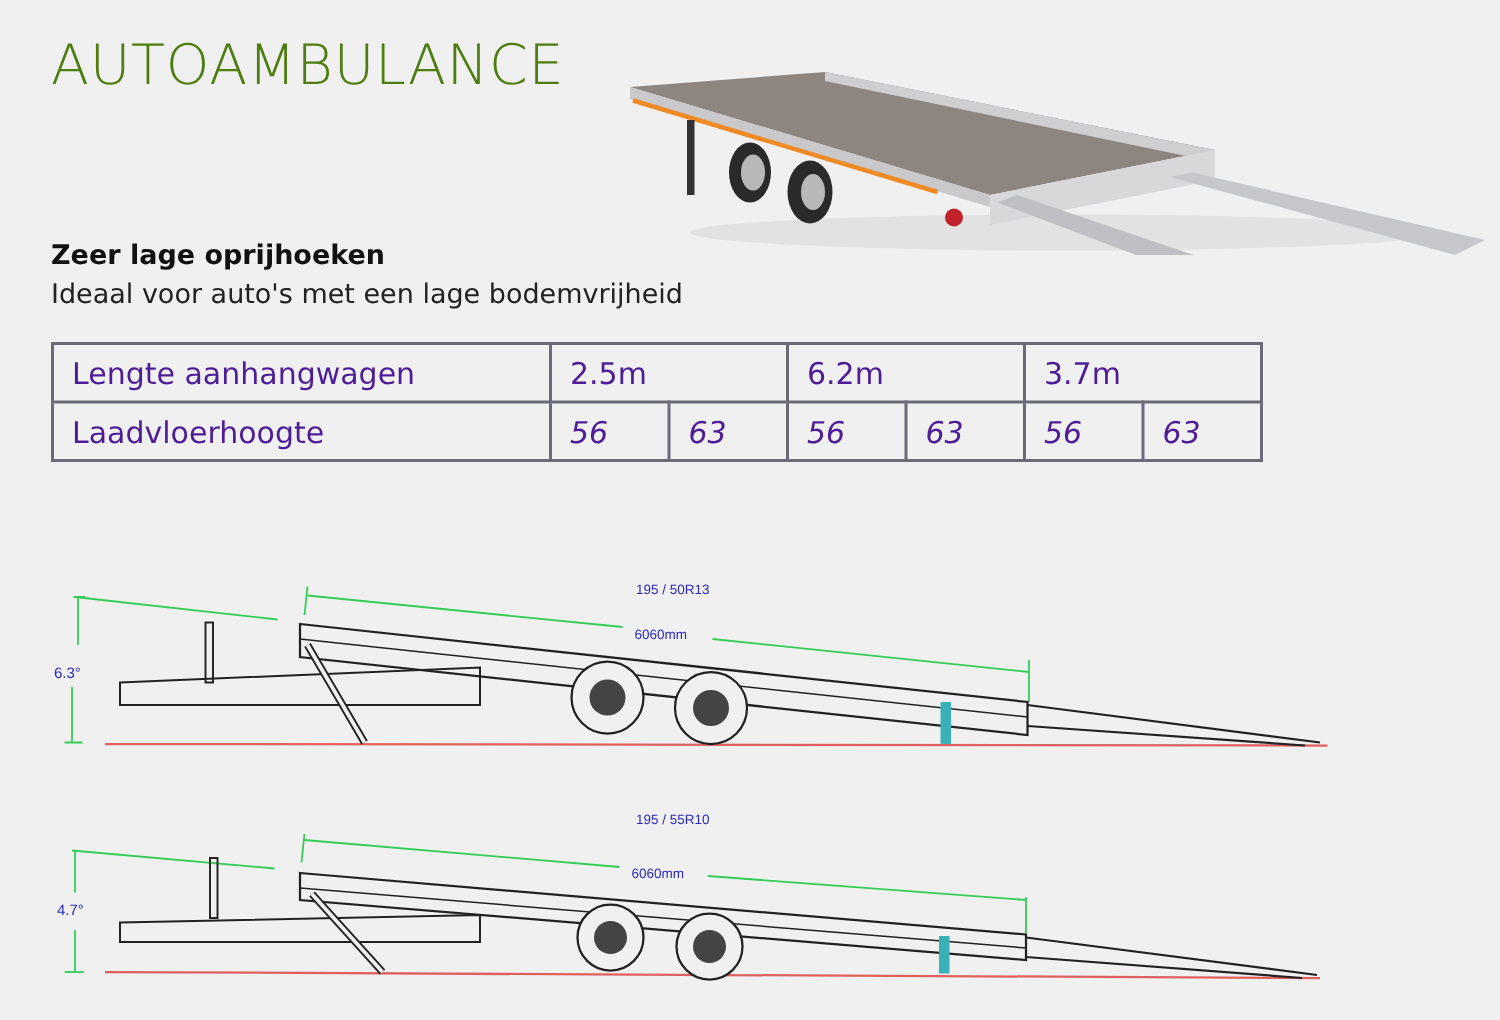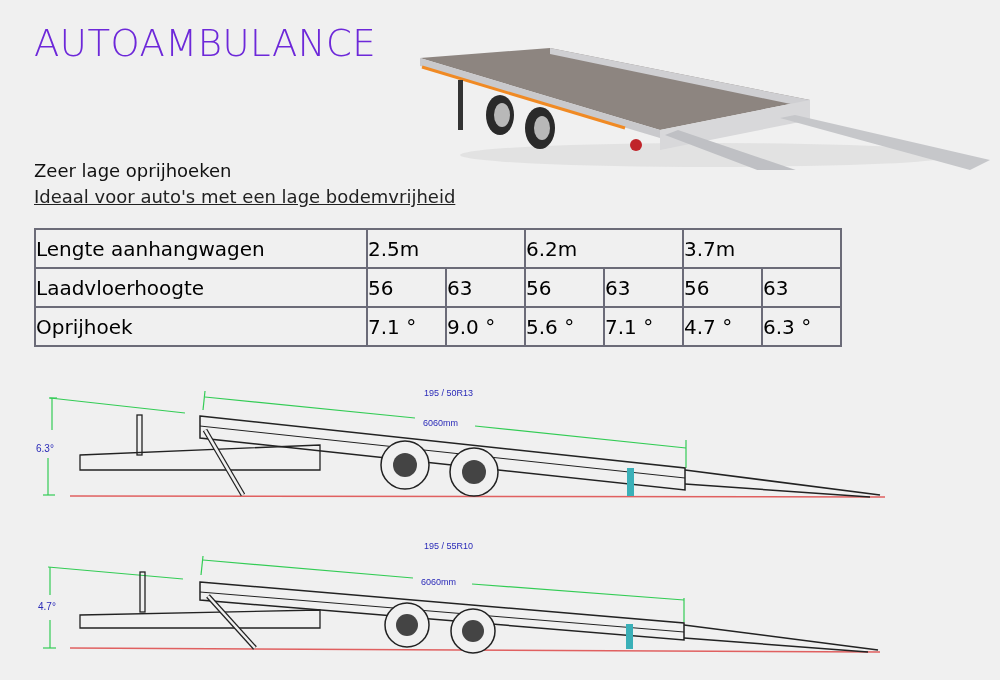--- a/index.html
+++ b/index.html
@@ -1,24 +1,24 @@
 <!DOCTYPE html>
 <html><head>
 <meta charset="utf-8">
 <style>
   html, body { margin: 0; padding: 0; }
   body { width: 1000px; height: 680px; background: #f0f0f0; position: relative; overflow: hidden; font-family: "DejaVu Sans", sans-serif; color: #111; }
-  .title { position: absolute; left: 34px; top: 22px; font-size: 37px; font-weight: 300; letter-spacing: 0.5px; color: #6d28d9; }
+  .title { position: absolute; left: 34px; top: 22px; font-size: 37px; font-weight: 300; letter-spacing: 0.5px; color: #4d7c0f; }
   .photo { position: absolute; left: 410px; top: 20px; width: 580px; height: 150px; }
-  .subtitle { position: absolute; left: 34px; top: 160px; font-size: 18px; font-weight: normal; }
-  .desc { position: absolute; left: 34px; top: 186px; font-size: 18px; color: #222; text-decoration: underline; }
+  .subtitle { position: absolute; left: 34px; top: 160px; font-size: 18px; font-weight: bold; }
+  .desc { position: absolute; left: 34px; top: 186px; font-size: 18px; color: #222; }
   table.spec { position: absolute; left: 34px; top: 228px; border-collapse: collapse; }
-  table.spec td { border: 2px solid #6b6b78; font-size: 20px; padding: 0 0; height: 39px; box-sizing: border-box; text-align: left; vertical-align: middle; color: #000000; }
+  table.spec td { border: 2px solid #6b6b78; font-size: 20px; padding: 0 12px; height: 39px; box-sizing: border-box; text-align: left; vertical-align: middle; color: #4c1d95; }
   .c-label { width: 332px; }
-  .c-sub { width: 79px; }
+  .c-sub { width: 79px; font-style: italic; }
   .drawing { position: absolute; left: 0; width: 1000px; }
   .d1 { top: 375px; height: 150px; }
   .d2 { top: 530px; height: 150px; }
   .dim-text { font-family: "Liberation Sans", sans-serif; font-size: 9px; fill: #2a2ab8; }
   .angle-text { font-family: "Liberation Sans", sans-serif; font-size: 10px; fill: #2a2ab8; }
 </style>
 </head>
 <body>
 
 <div class="title">AUTOAMBULANCE</div>
@@ -58,29 +58,20 @@
     <td colspan="2">3.7m</td>
   </tr>
   <tr>
     <td class="c-label">Laadvloerhoogte</td>
     <td class="c-sub">56</td>
     <td class="c-sub">63</td>
     <td class="c-sub">56</td>
     <td class="c-sub">63</td>
     <td class="c-sub">56</td>
     <td class="c-sub">63</td>
-  </tr>
-  <tr>
-    <td class="c-label">Oprijhoek</td>
-    <td class="c-sub">7.1 °</td>
-    <td class="c-sub">9.0 °</td>
-    <td class="c-sub">5.6 °</td>
-    <td class="c-sub">7.1 °</td>
-    <td class="c-sub">4.7 °</td>
-    <td class="c-sub">6.3 °</td>
   </tr>
 </tbody>
   </table>
 
 <svg class="drawing d1" viewBox="0 375 1000 150">
   <line x1="70" y1="496" x2="885" y2="497" stroke="#e06060" stroke-width="1.5"></line>
 
   <line x1="50" y1="398" x2="185" y2="413" stroke="#33cc55" stroke-width="1.2"></line>
   <line x1="52" y1="398" x2="52" y2="430" stroke="#33cc55" stroke-width="1.2"></line>
   <line x1="49" y1="398" x2="57" y2="398" stroke="#33cc55" stroke-width="1.2"></line>

